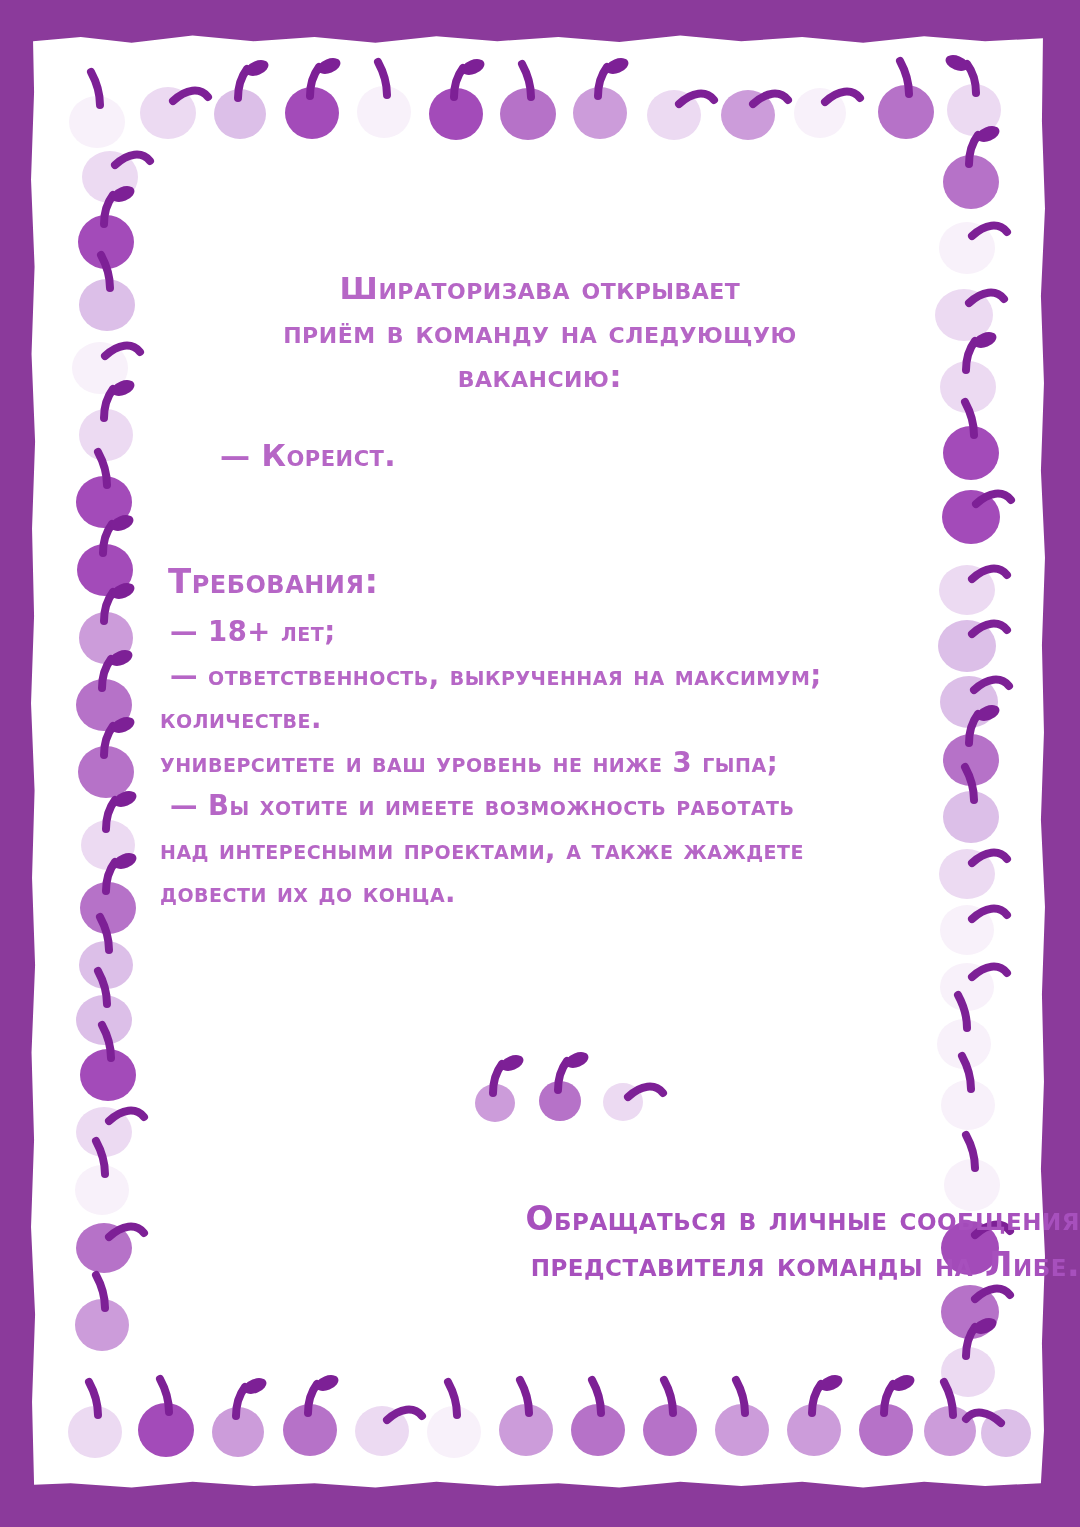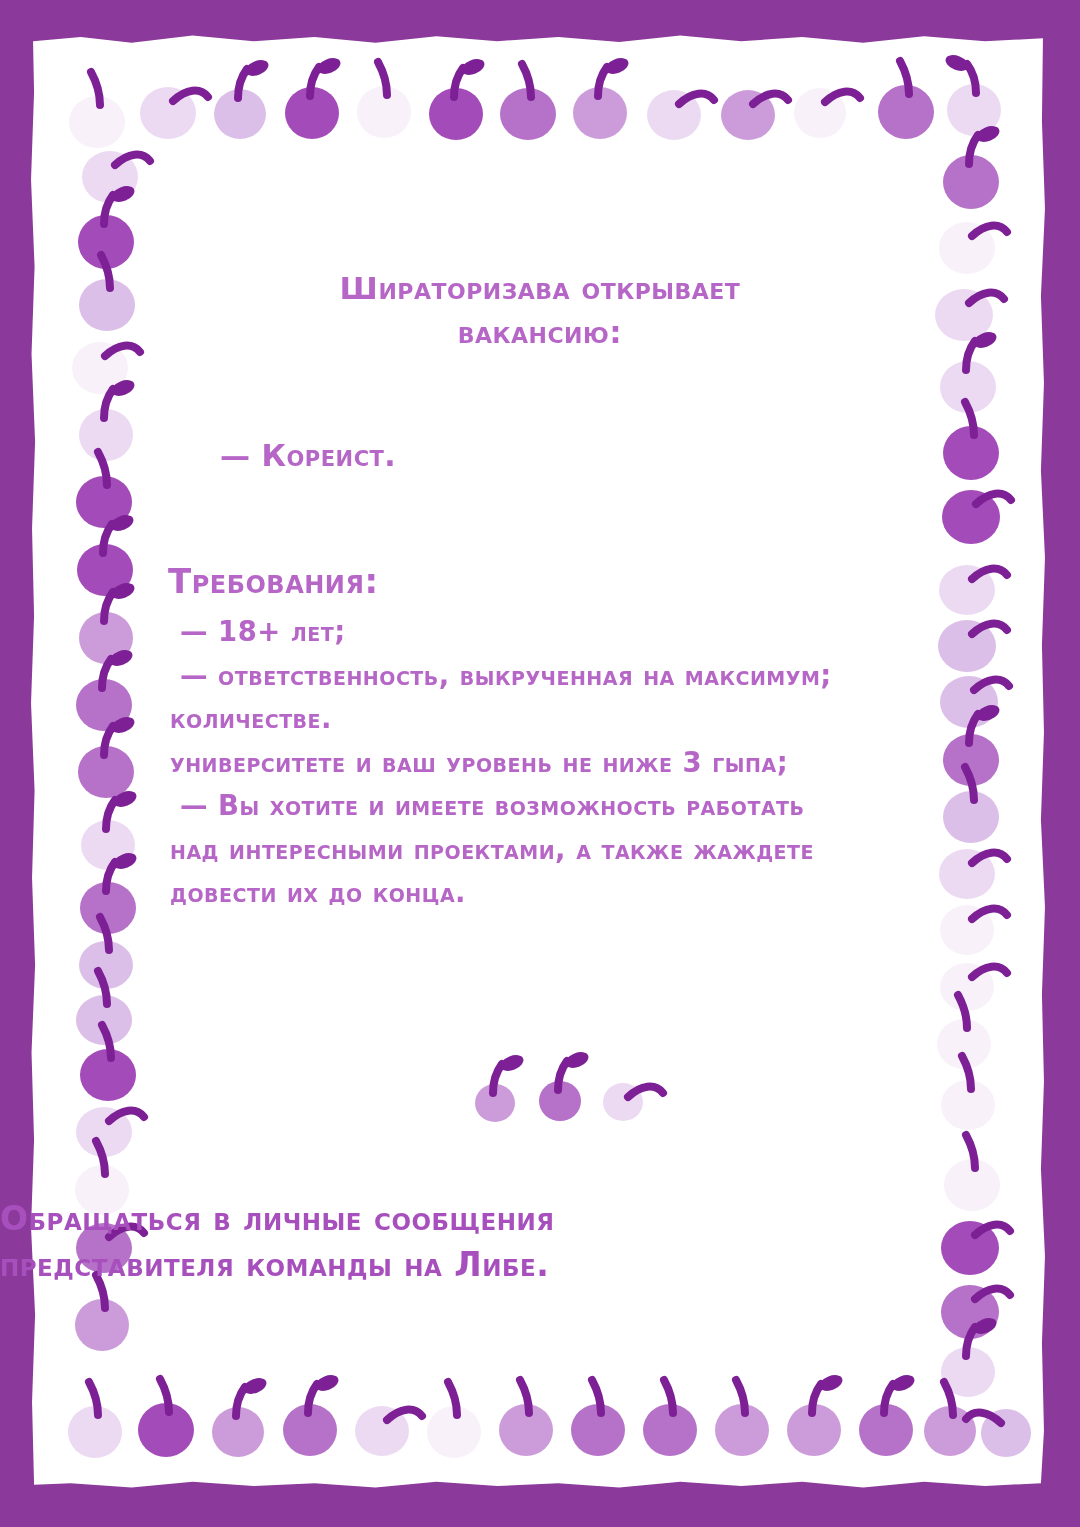--- a/index.html
+++ b/index.html
@@ -39,27 +39,27 @@
   }
   .vacancy {
     position:absolute; left:180px; top:438px;
     font-size:30px; color:#b666c6;margin-left:40px;
   }
   .req-heading {
     position:absolute; left:168px; top:561px;
     font-size:34px; color:#b666c6;
   }
   .req-list {
-    position:absolute; left:170px; top:610px; width:780px;
+    position:absolute; left:160px; top:610px; width:780px;
     font-size:27.5px; line-height:43.5px; color:#b666c6;
   }
   .req-list .hang { padding-left:10px; }
   .contact {
     position:absolute; left:0; right:0; top:1196px;
-    text-align:left; font-size:33px; line-height:46px;
+    text-align:right; font-size:33px; line-height:46px;
     color:#a750bd;
   }
 </style>
 </head>
 <body>
 
 <div class="sheet"></div>
 
 <svg id="apple-layer" viewBox="0 0 1080 1527" xmlns="http://www.w3.org/2000/svg">
     <g>
@@ -359,20 +359,21 @@
     </g>
     <g>
       <ellipse cx="623" cy="1102" rx="20" ry="19" fill="#ecdaf2"></ellipse>
       <path fill="none" stroke="#7d2096" stroke-width="8" stroke-linecap="round" d="M 628 1097 C 641 1085 655 1083 663 1093"></path>
     </g>
   </svg>
 
 <div class="textlayer">
   <div class="title poster-text">
       <div>Шираторизава открывает</div>
+      <div>приём в команду на следующую</div>
       <div>вакансию:</div>
     </div>
   <div class="vacancy poster-text">— Кореист.</div>
   <div class="req-heading poster-text">Требования:</div>
   <div class="req-list poster-text">
       <div class="hang">— 18+ лет;</div>
       <div class="hang">— ответственность, выкрученная на максимум;</div>
       <div>количестве.</div>
       <div>университете и ваш уровень не ниже 3 гыпа;</div>
       <div class="hang">— Вы хотите и имеете возможность работать</div>

